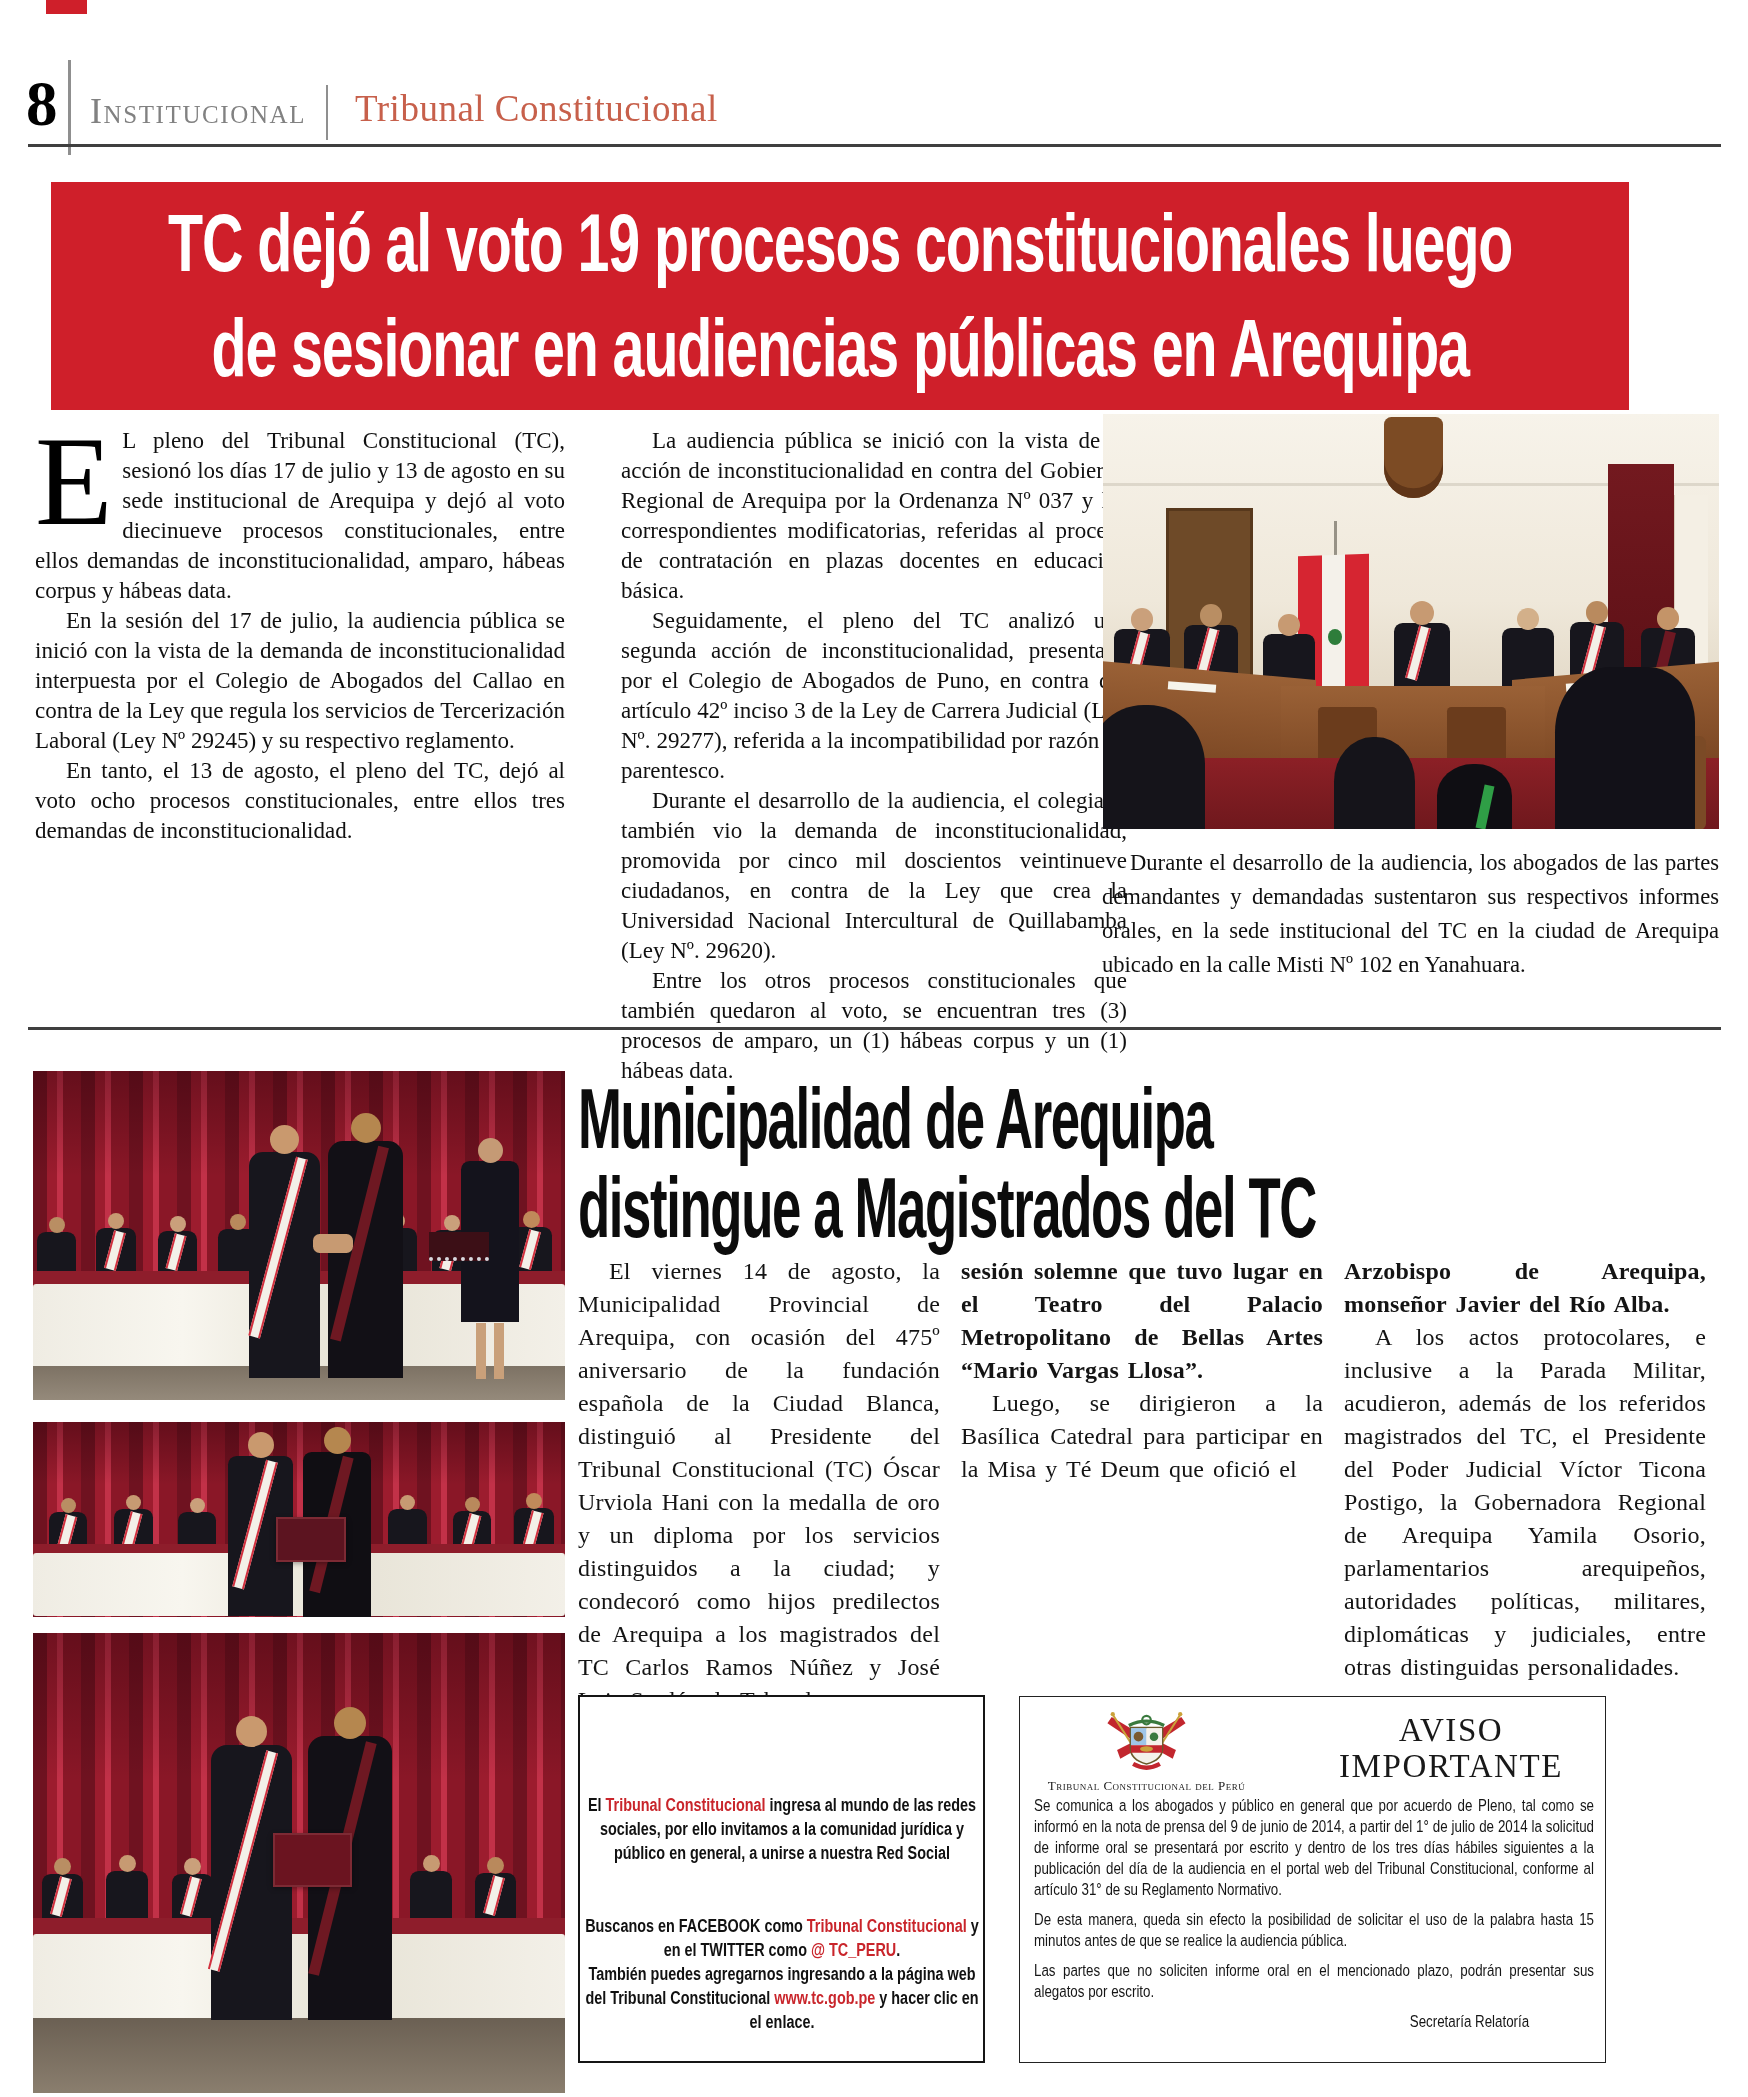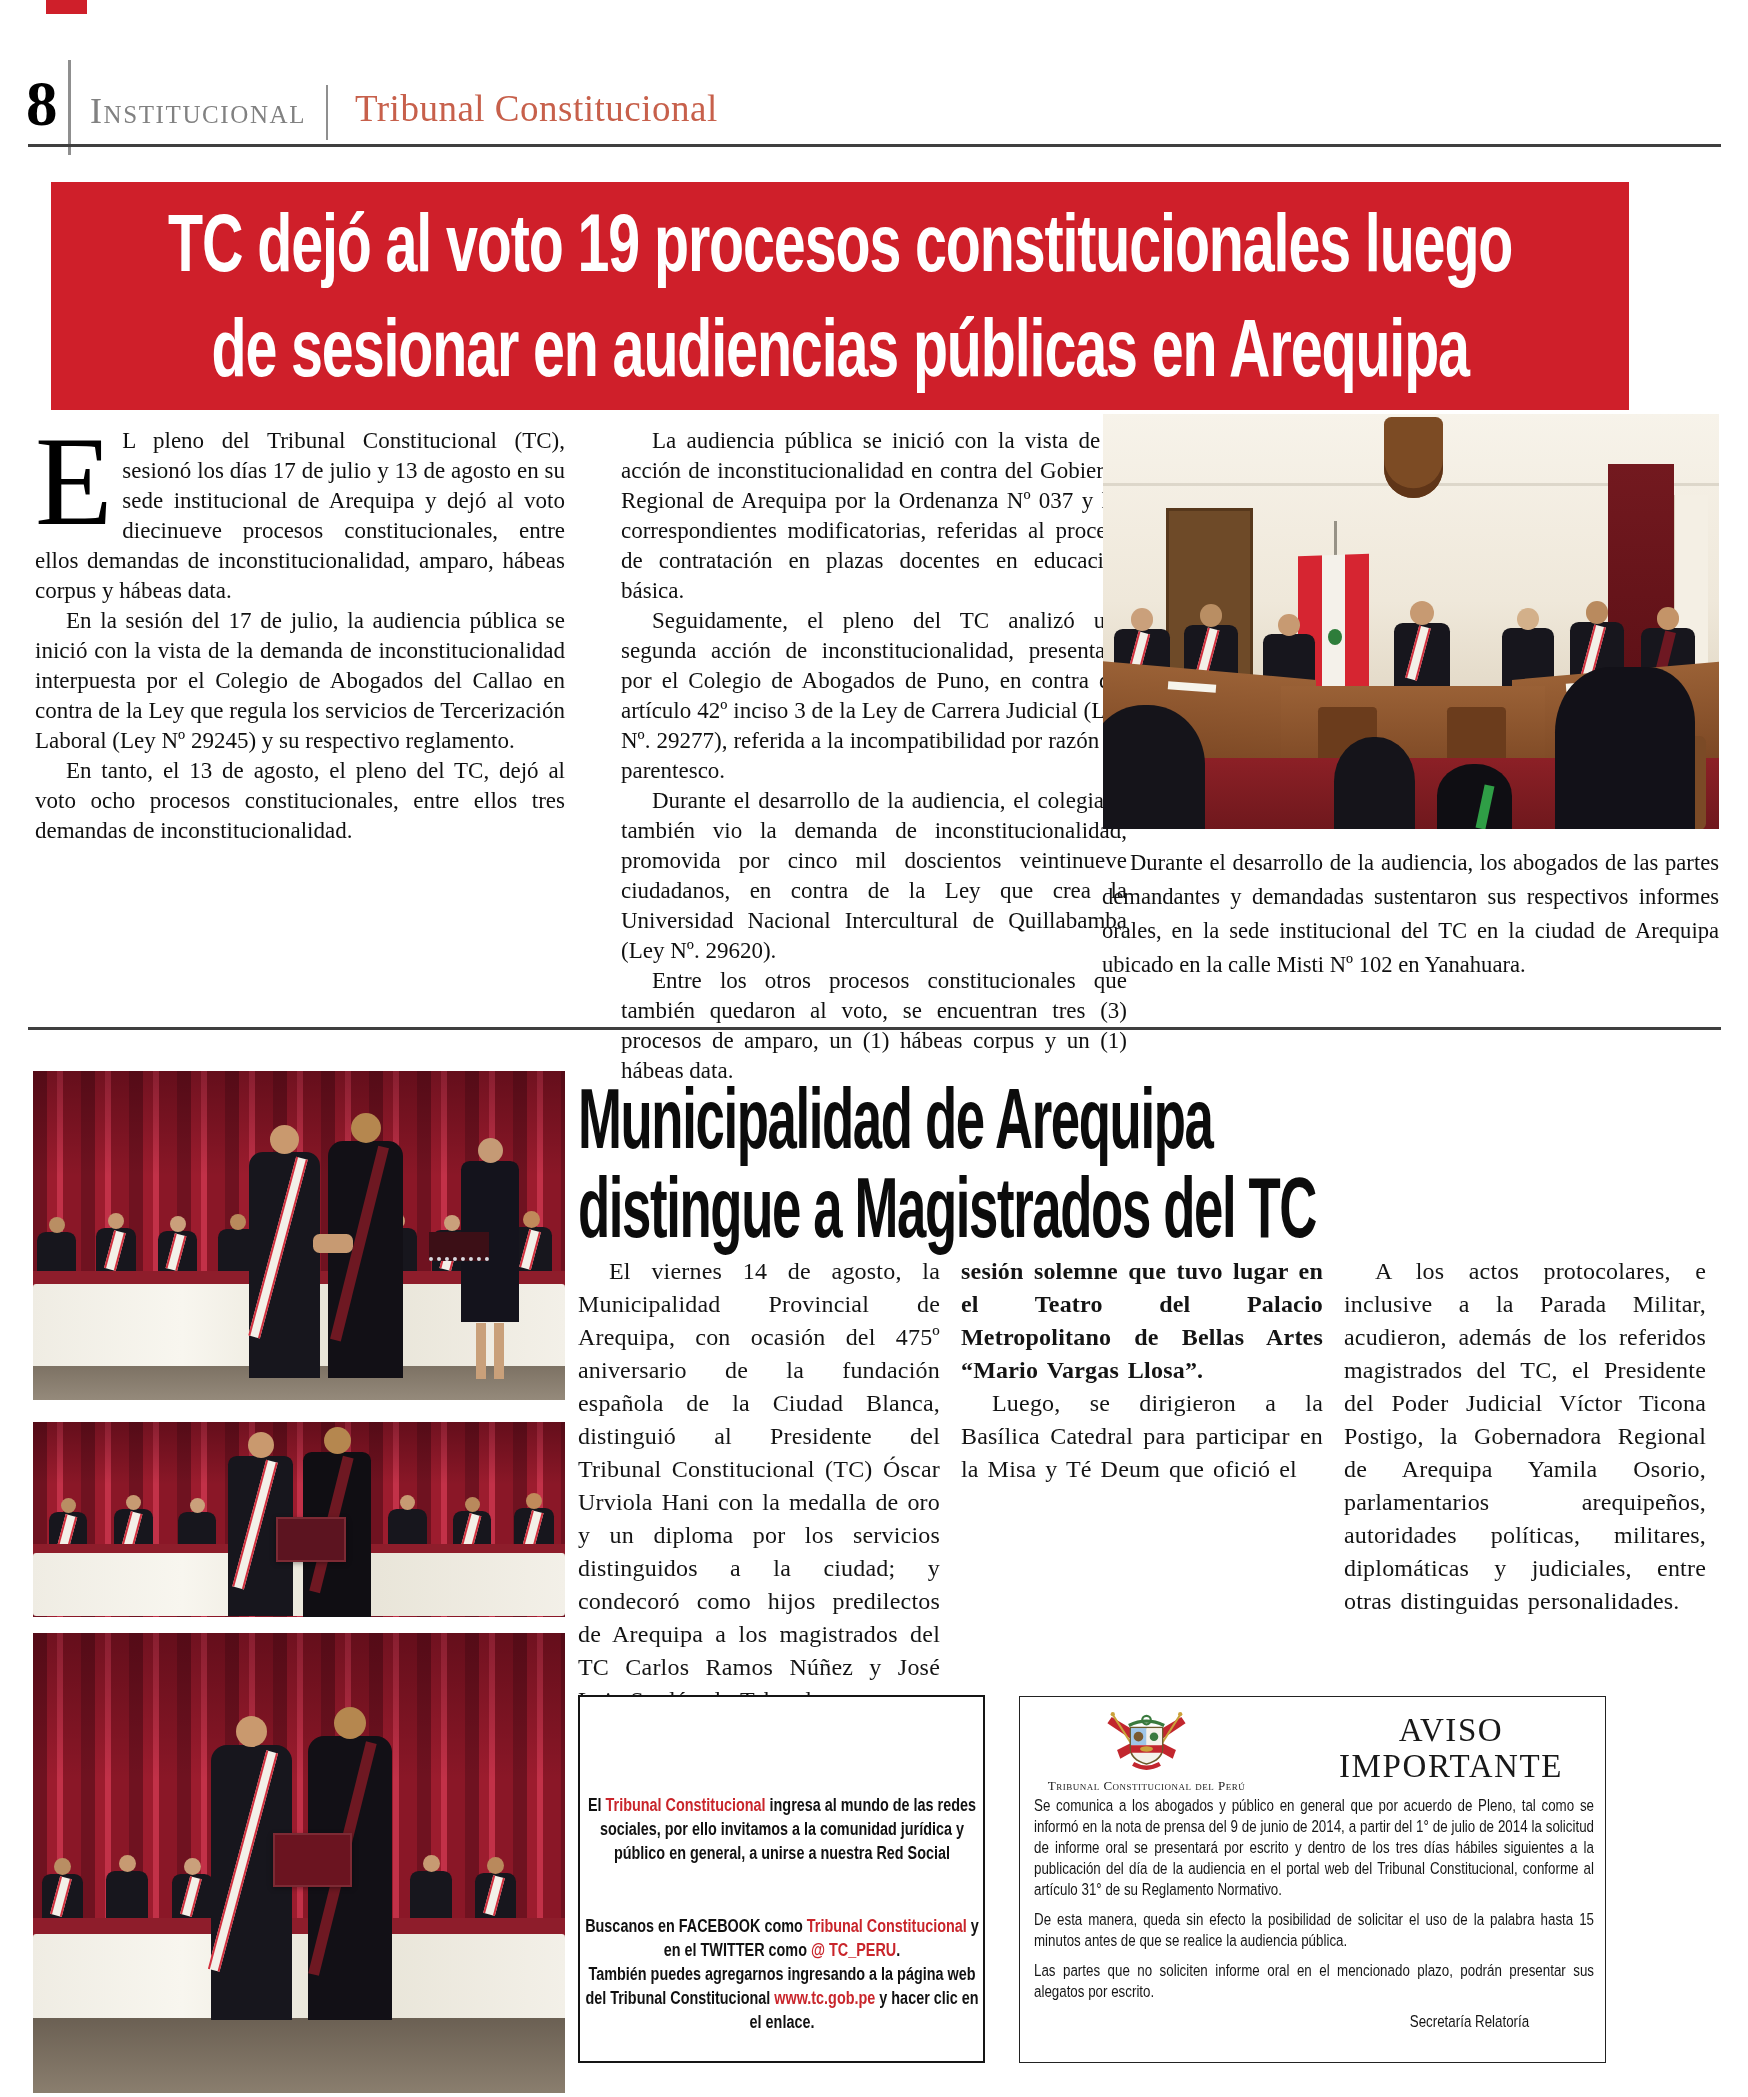--- a/index.html
+++ b/index.html
@@ -179,20 +179,21 @@
 </div>
 
 <div class="abs serif a2col" id="a2col1">
   <p>El viernes 14 de agosto, la Municipalidad Provincial de Arequipa, con ocasión del 475º aniversario de la fundación española de la Ciudad Blanca, distinguió al Presidente del Tribunal Constitucional (TC) Óscar Urviola Hani con la medalla de oro y un diploma por los servicios distinguidos a la ciudad; y condecoró como hijos predilectos de Arequipa a los magistrados del TC Carlos Ramos Núñez y José Luis Sardón de Taboada, en</p>
 </div>
 <div class="abs serif a2col" id="a2col2">
   <p class="noind">sesión solemne que tuvo lugar en el Teatro del Palacio Metropolitano de Bellas Artes “Mario Vargas Llosa”.</p>
   <p>Luego, se dirigieron a la Basílica Catedral para participar en la Misa y Té Deum que ofició el</p>
 </div>
 <div class="abs serif a2col" id="a2col3">
+  <p class="noind">Arzobispo de Arequipa, monseñor Javier del Río Alba.</p>
   <p>A los actos protocolares, e inclusive a la Parada Militar, acudieron, además de los referidos magistrados del TC, el Presidente del Poder Judicial Víctor Ticona Postigo, la Gobernadora Regional de Arequipa Yamila Osorio, parlamentarios arequipeños, autoridades políticas, militares, diplomáticas y judiciales, entre otras distinguidas personalidades.</p>
 </div>
 
 <div class="photo" style="left:33px;top:1071px;width:532px;height:329px;">
   <div class="curtain"></div>
   <div class="curtain-shade"></div>
   <i class="pman" style="left:4.3px;top:161px;width:39px;height:43px;--hs:16px;--skin:#b98e63;"></i>
   <i class="pman sash" style="left:63px;top:157px;width:40px;height:47px;--hs:16px;--skin:#c79a72;"></i>
   <i class="pman sash" style="left:125px;top:160px;width:39px;height:44px;--hs:16px;--skin:#caa07b;"></i>
   <i class="pman" style="left:185px;top:158px;width:39px;height:46px;--hs:16px;--skin:#b9895c;"></i>

